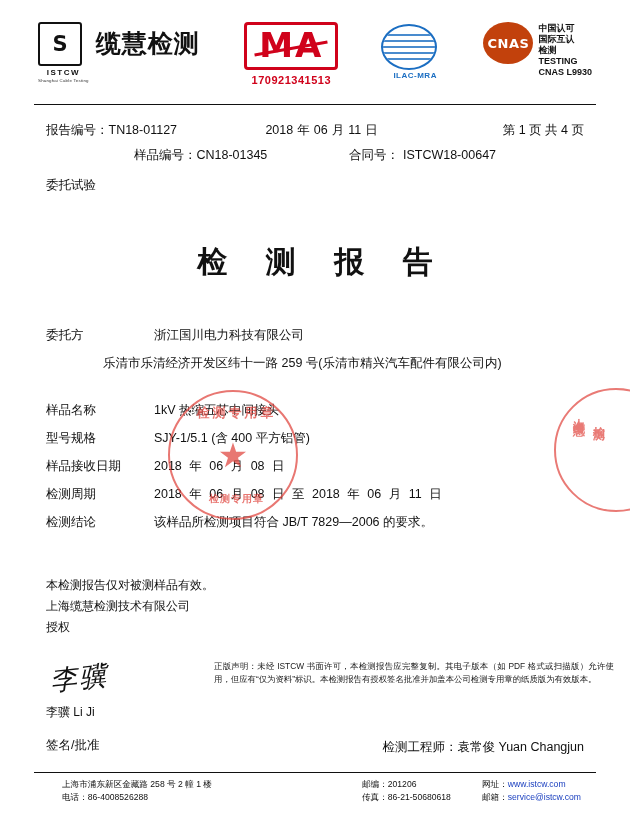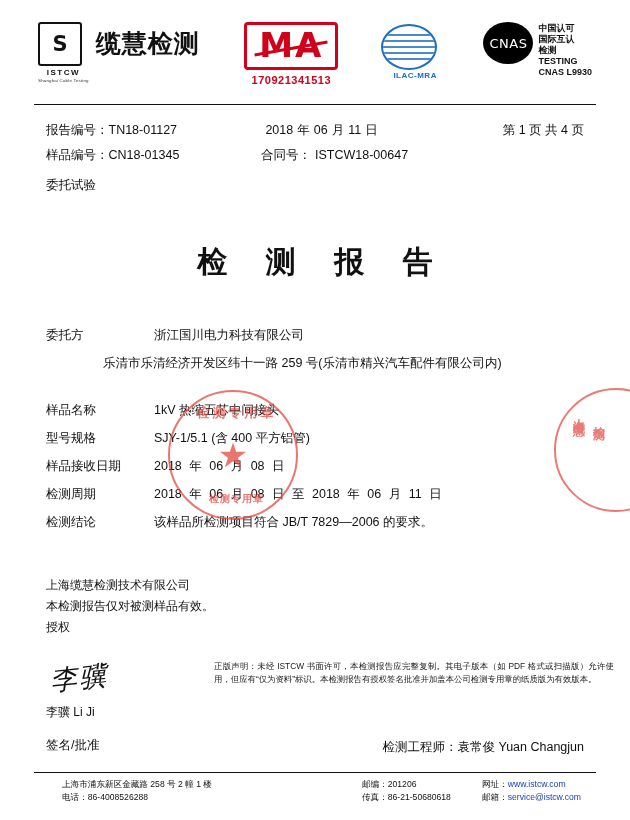--- a/index.html
+++ b/index.html
@@ -139,24 +139,24 @@
   .cnas {
     margin-left: 14px;
     display: flex;
     align-items: flex-start;
     gap: 5px;
   }
   .cnas-badge {
     width: 50px;
     height: 42px;
     border-radius: 50%;
-    background: #000000;
+    background: #c2410c;
     color: #fff;
     font-size: 13px;
-    font-weight: normal;
+    font-weight: bold;
     display: flex;
     align-items: center;
     justify-content: center;
     letter-spacing: .5px;
     font-family: "DejaVu Sans", sans-serif;
     text-align: center;
   }
   .cnas-text {
     font-size: 9px;
     line-height: 11px;
@@ -185,20 +185,21 @@
     margin-left: auto;
     margin-right: auto;
     display: flex;
     gap: 4px;
   }
   .meta-right { text-align: right; min-width: 118px; }
   .meta-row2 {
     display: flex;
     align-items: baseline;
     margin-top: 2px;
+    justify-content: center;
   }
   .meta-row2 .col-a { width: 215px; display: flex; }
   .meta-row2 .col-b { display: flex; gap: 4px; }
 
   .entrust {
     font-size: 12.5px;
     padding: 10px 12px 0 12px;
   }
 
   
@@ -503,22 +504,22 @@
     <div class="star">★</div>
     <div class="stamp-bottom">检测专用章</div>
   </div>
 
   <div class="stamp-side">
     <div class="t1">上海缆慧</div>
     <div class="t2">检测</div>
   </div>
 
   <div class="notes">
+    <div>本检测报告仅对被测样品有效。</div>
     <div>上海缆慧检测技术有限公司</div>
-    <div>本检测报告仅对被测样品有效。</div>
     <div>授权</div>
   </div>
 
   <div class="sig-area">
     <div class="sig-script">李骥</div>
     <div class="sig-name">李骥  Li Ji</div>
     <div class="sig-label">签名/批准</div>
     <div class="disclaimer">正版声明：未经 ISTCW 书面许可，本检测报告应完整复制。其电子版本（如 PDF 格式或扫描版）允许使用，但应有“仅为资料”标识。本检测报告有授权签名批准并加盖本公司检测专用章的纸质版为有效版本。</div>
     <div class="engineer">检测工程师：袁常俊  Yuan Changjun</div>
   </div>

